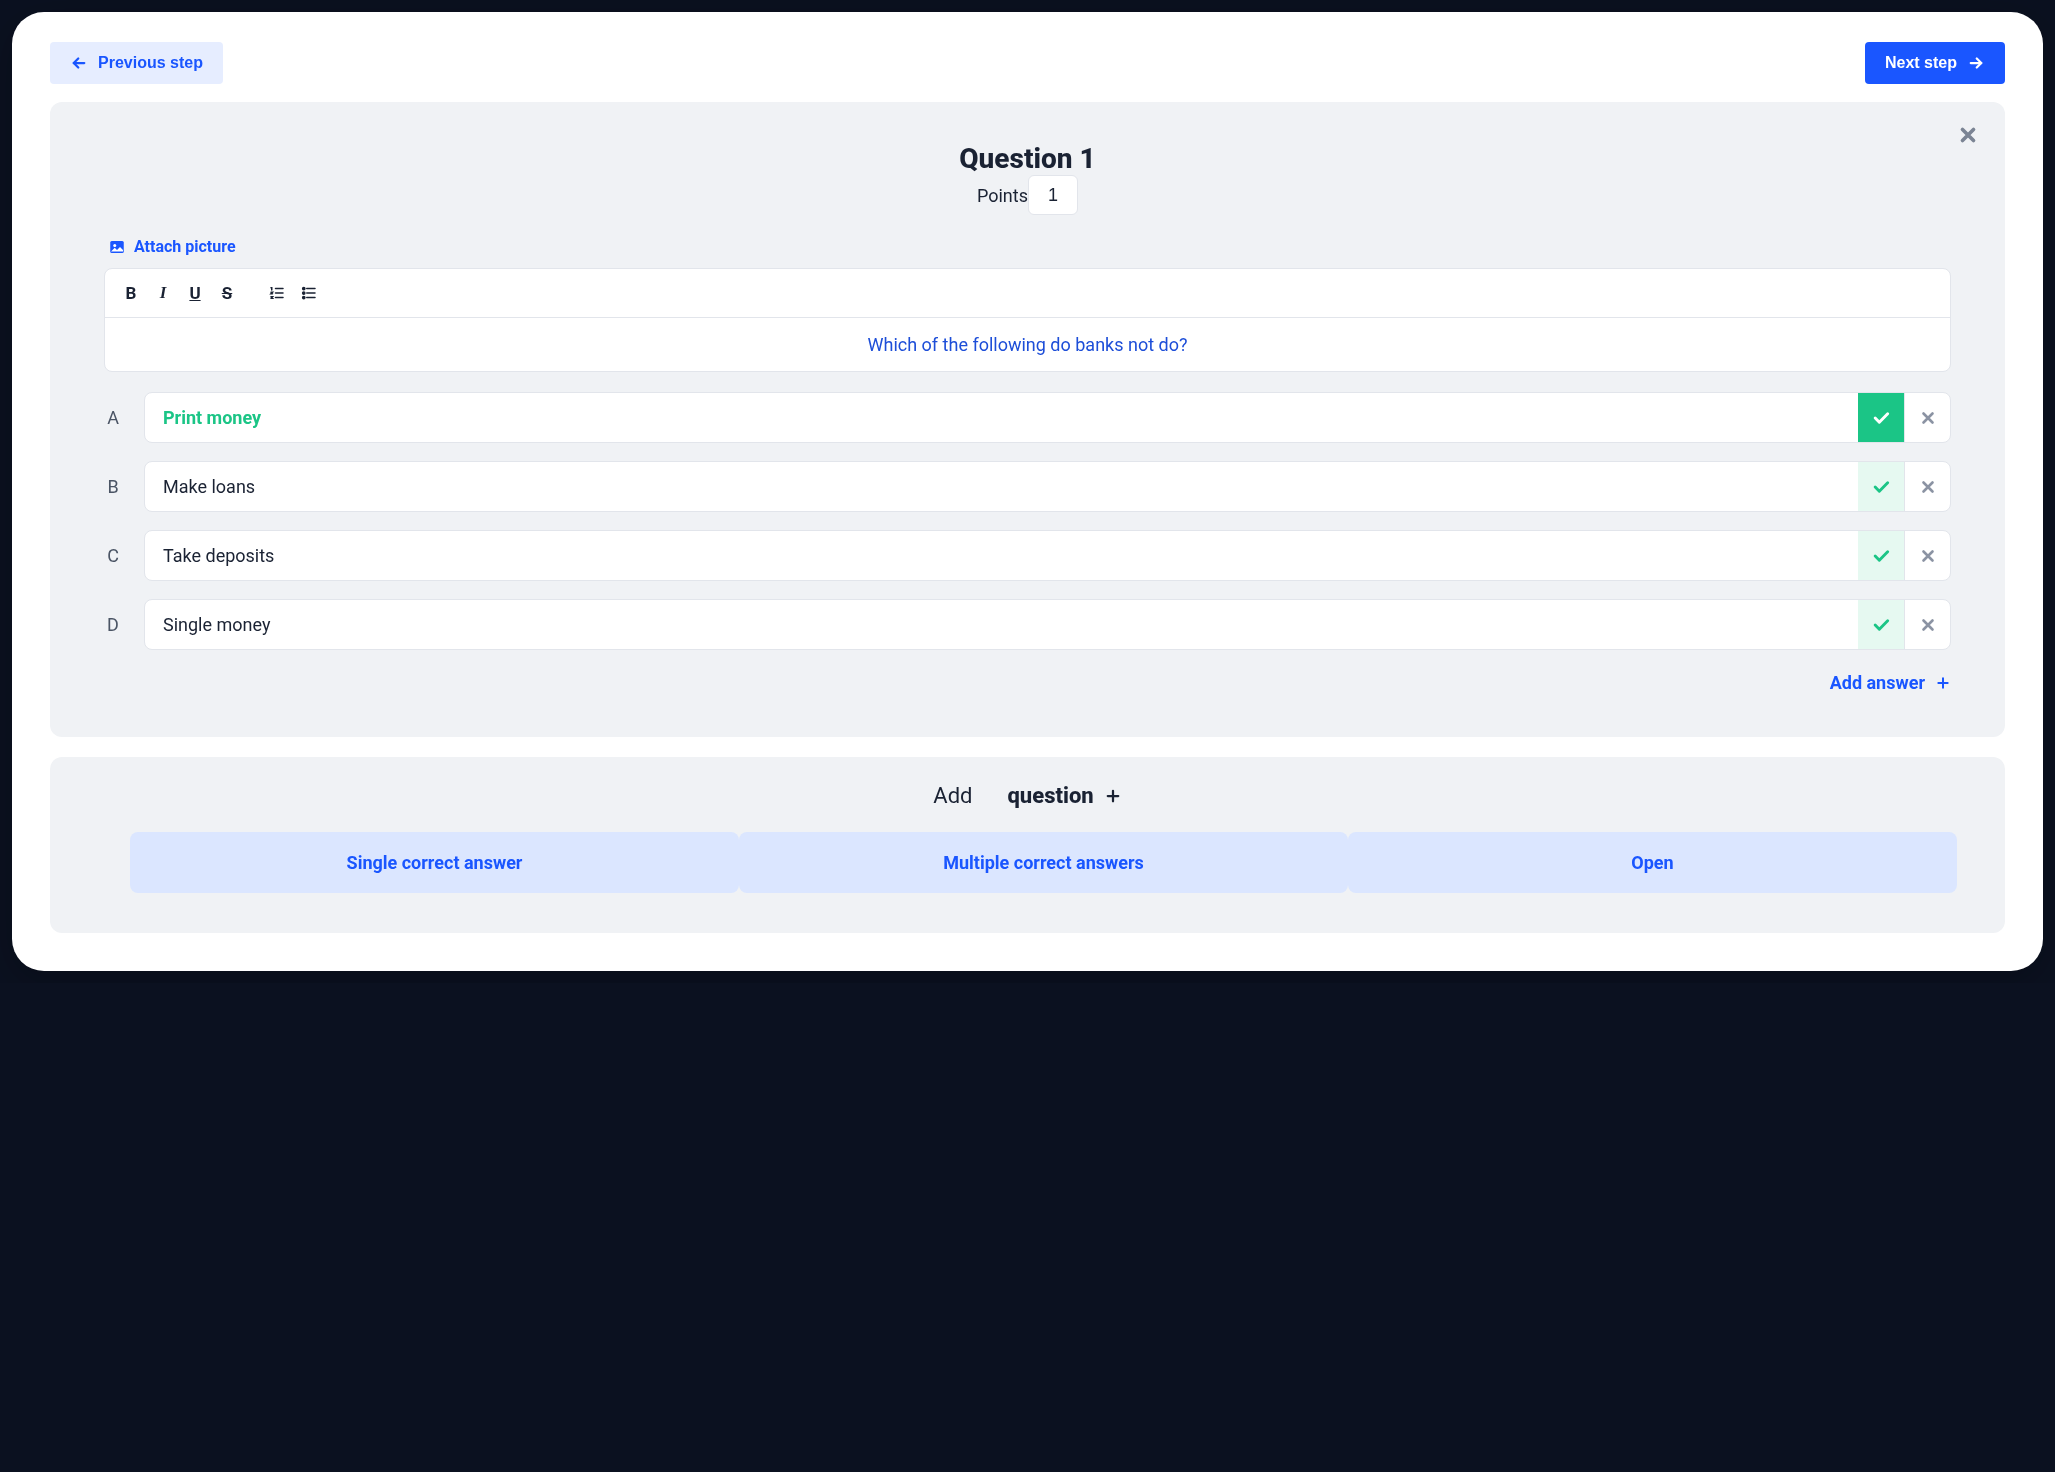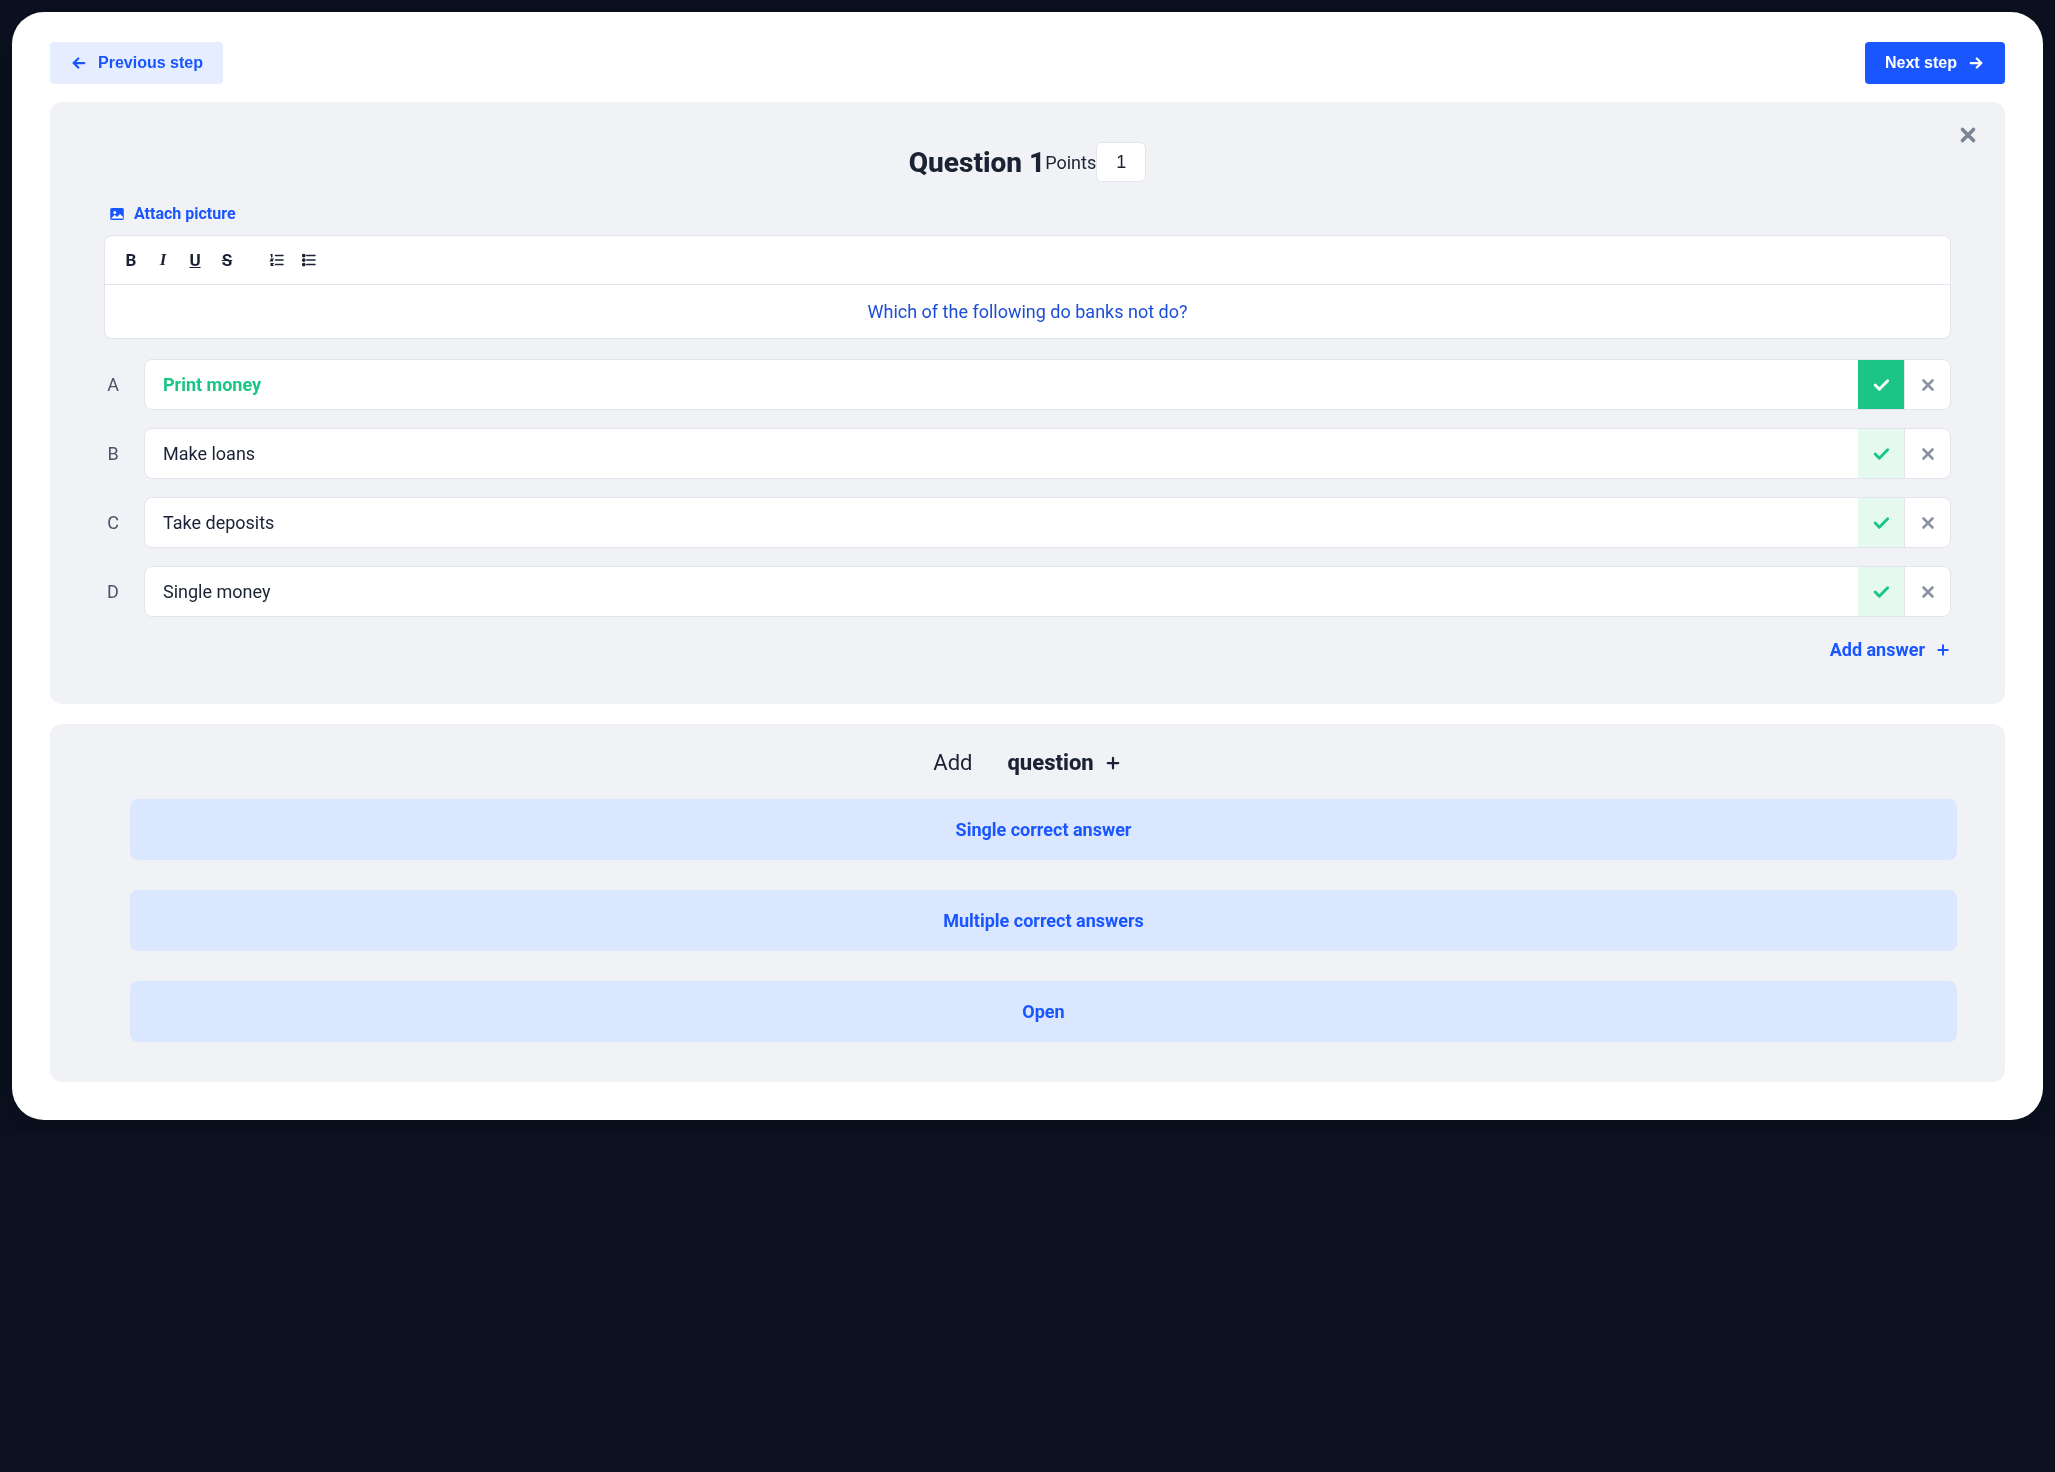--- a/index.html
+++ b/index.html
@@ -50,24 +50,25 @@
   .close-panel {
     position: absolute;
     top: 22px;
     right: 26px;
     cursor: pointer;
   }
   .close-panel svg { width: 22px; height: 22px; }
 
   .question-header {
     display: flex;
-    justify-content: center;
+    justify-content: flex-start;
     align-items: center;
     margin-top: 16px;
     margin-bottom: 22px;
+    flex-direction: column;
   }
   .question-title {
     font-size: 28px;
     font-weight: 800;
     color: #1a2233;
   }
   .points-wrap {
     display: flex;
     align-items: center;
   }
@@ -221,22 +222,21 @@
     font-size: 22px;
     color: #1a2233;
     margin-bottom: 24px;
   }
   .add-question-header .light { font-weight: 400; }
   .add-question-header .bold { font-weight: 800; margin-left: 25px; }
   .add-question-header svg { width: 18px; height: 18px; }
 
   .qtype-row {
     display: grid;
-    grid-template-columns: 1fr;
-    gap: 30px;
+    grid-template-columns: 1fr 1fr 1fr;
     padding-left: 32px;
   }
   .qtype-btn {
     background: #dbe6ff;
     color: #1a56ff;
     font-weight: 700;
     font-size: 18px;
     padding: 20px;
     border-radius: 8px;
     text-align: center;

